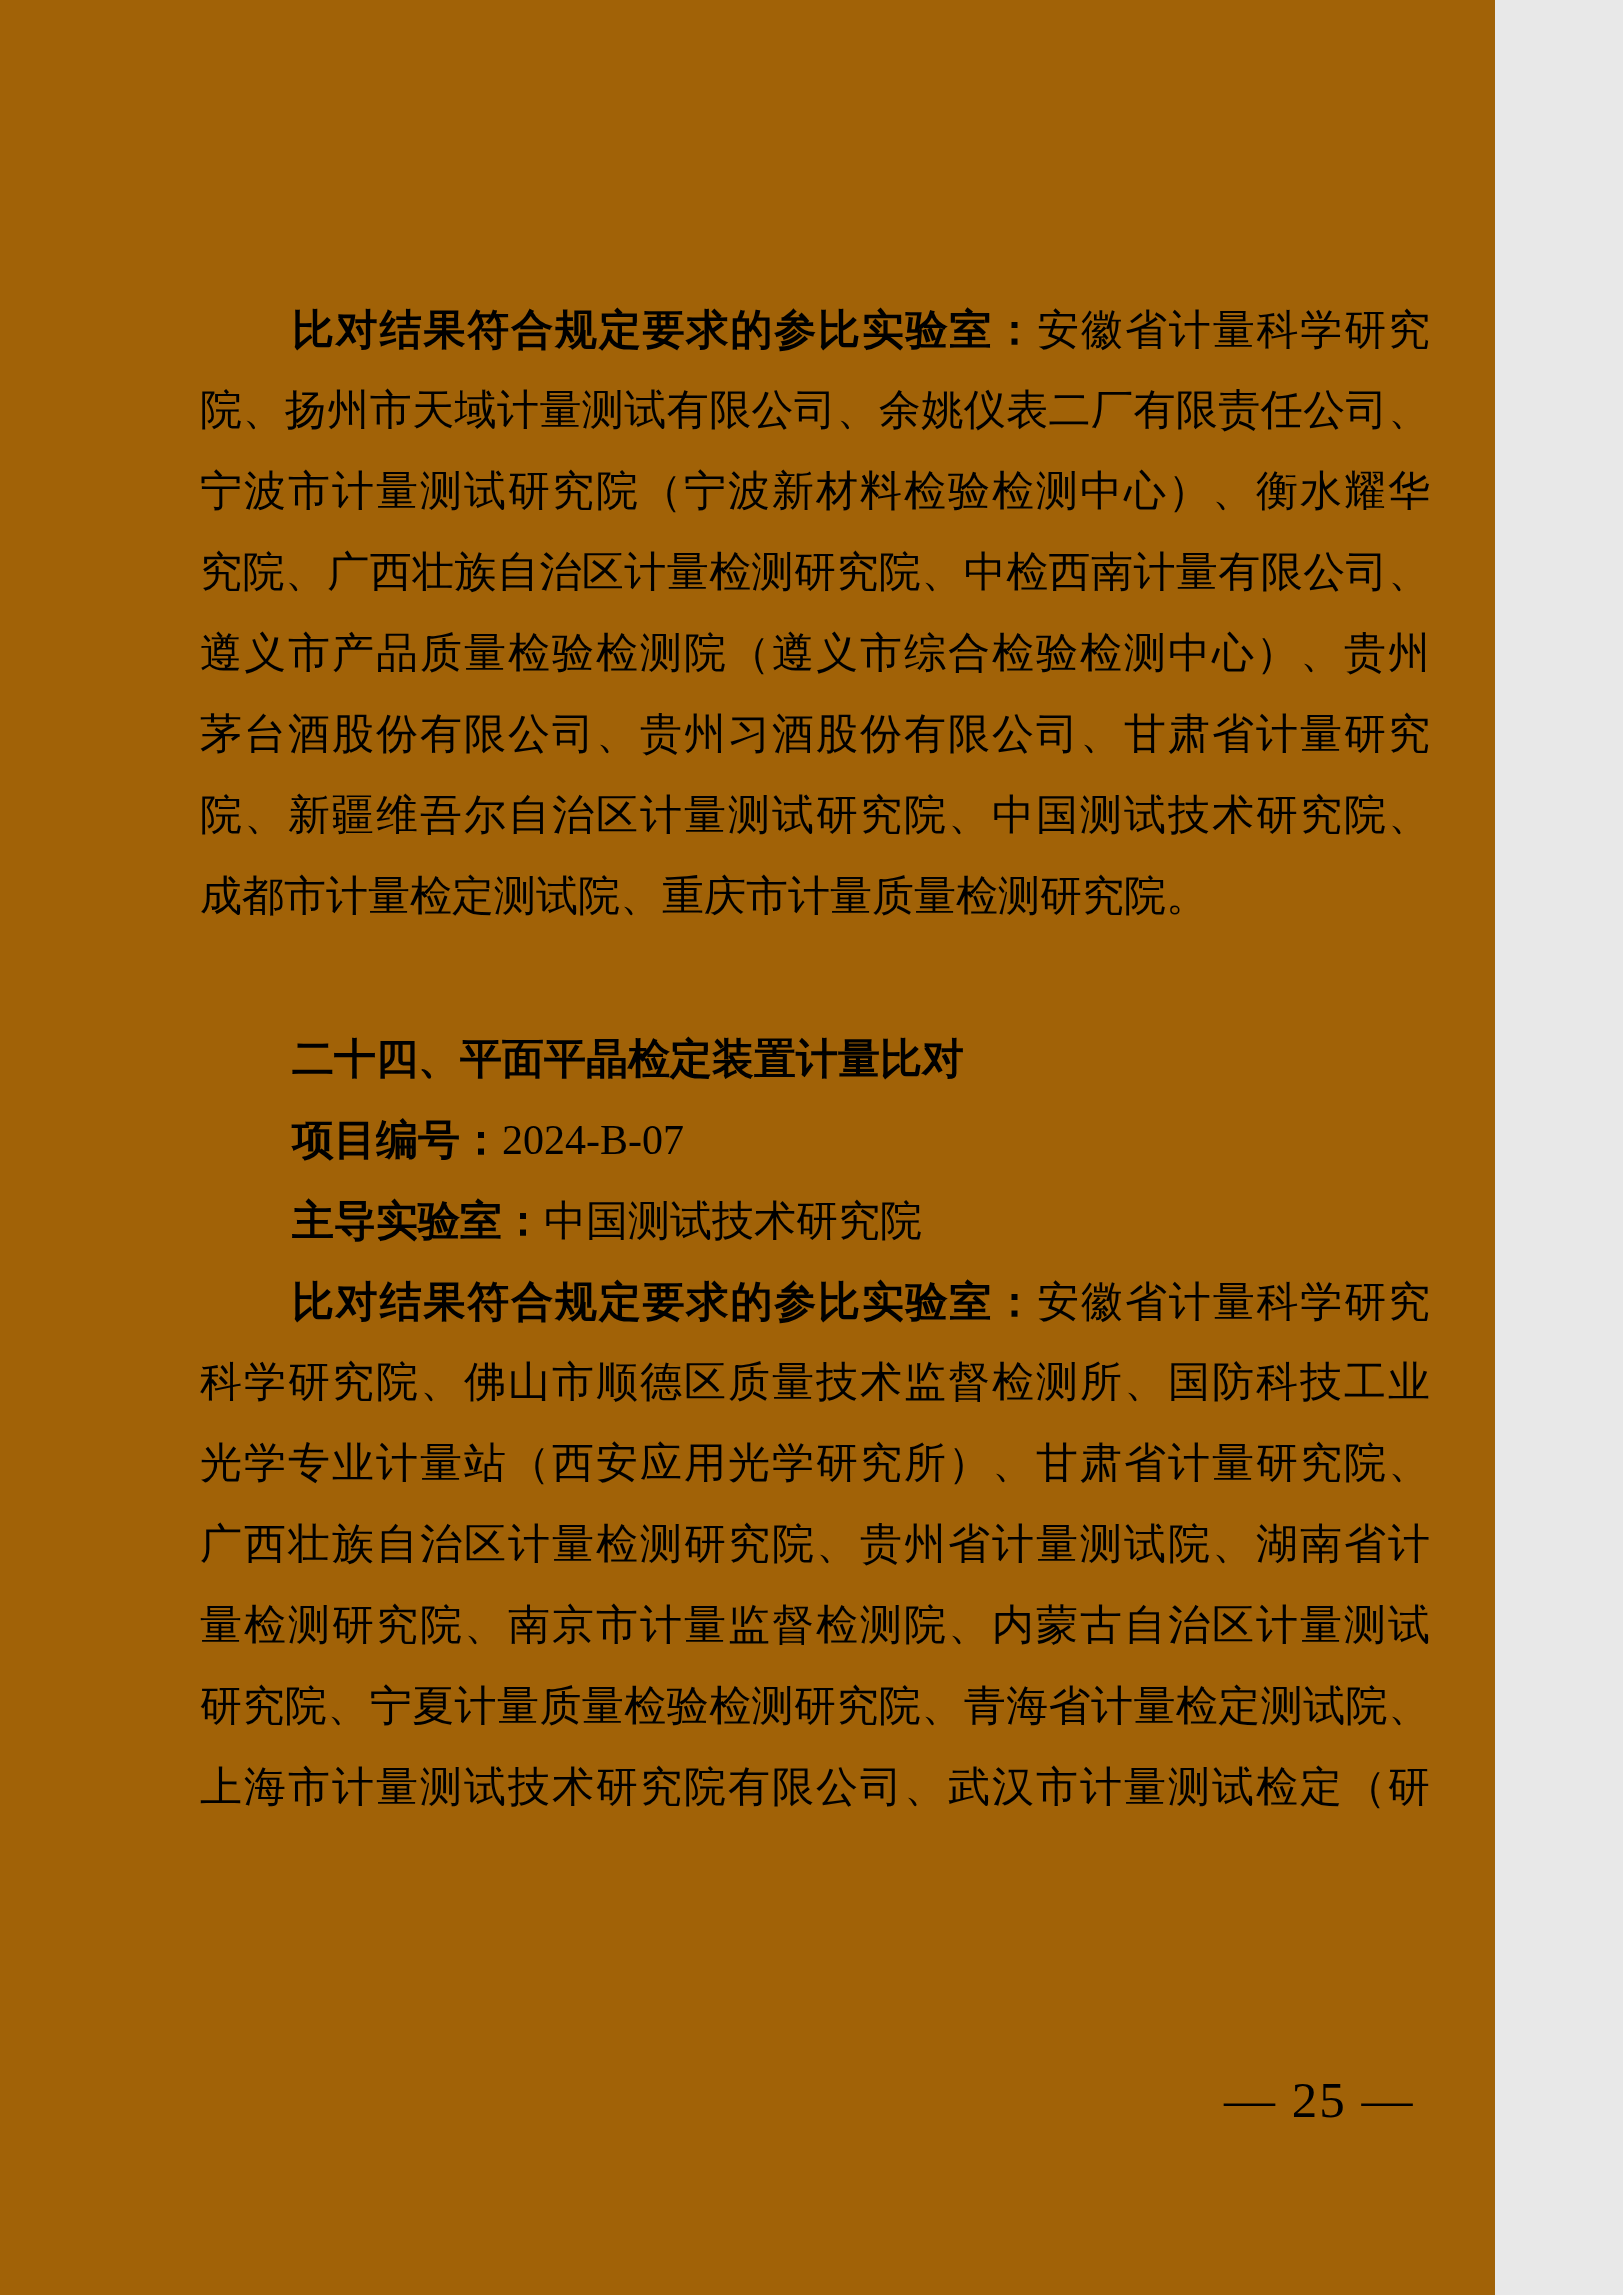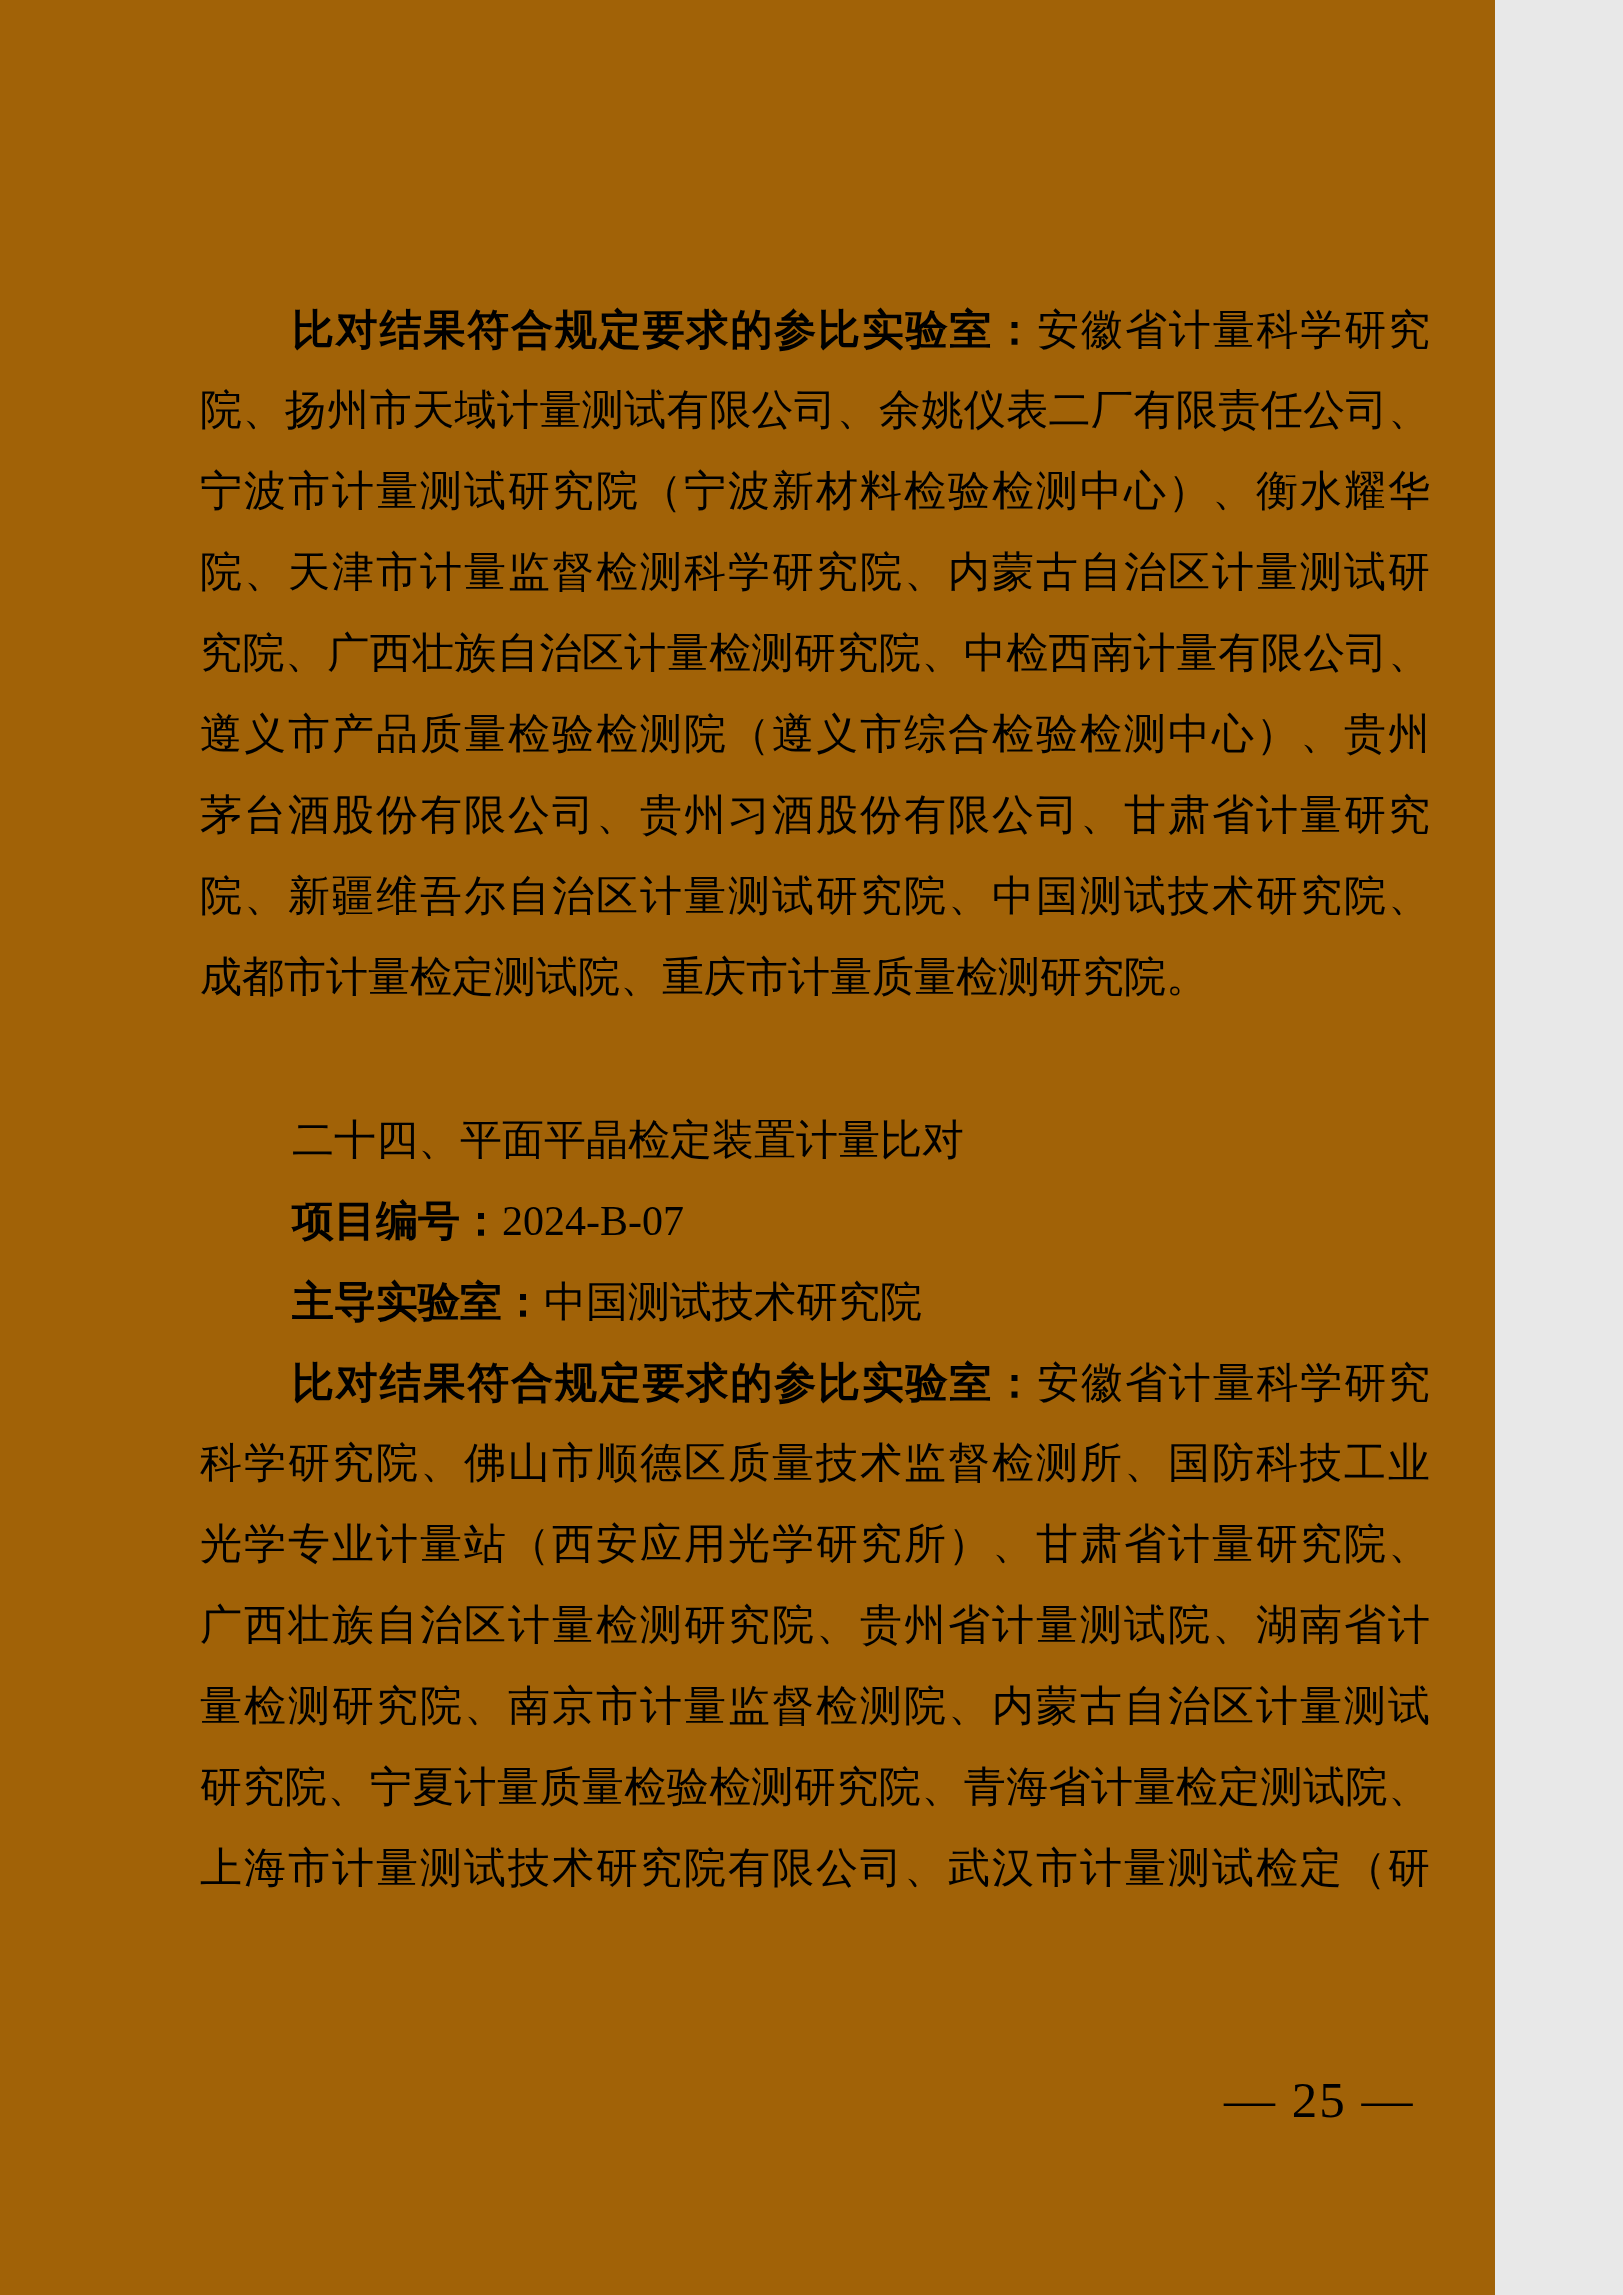--- a/index.html
+++ b/index.html
@@ -35,21 +35,21 @@
   .indent {
     text-indent: 92px;
   }
   .hei {
     font-family: "Liberation Sans", "DejaVu Sans", sans-serif;
     font-weight: 700;
     text-align: center;
   }
   .heading-line {
     font-family: "Liberation Sans", "DejaVu Sans", sans-serif;
-    font-weight: 400;
+    font-weight: 700;
   }
   .serif-num {
     font-family: "Liberation Serif", "DejaVu Serif", serif;
     font-weight: 400;
   }
   .footer {
     position: absolute;
     left: 1224px;
     top: 2077px;
     font-size: 51px;
@@ -61,21 +61,20 @@
 </style>
 </head>
 <body>
 
 <div class="page">
   <div class="content">
 
     <div class="line justify indent"><span class="hei">比对结果符合规定要求的参比实验室：</span><span>安徽省计量科学研究</span></div>
     <div class="line justify">院、扬州市天域计量测试有限公司、余姚仪表二厂有限责任公司、</div>
     <div class="line justify">宁波市计量测试研究院（宁波新材料检验检测中心）、衡水耀华</div>
-    <div class="line justify">院、天津市计量监督检测科学研究院、内蒙古自治区计量测试研</div>
     <div class="line justify">究院、广西壮族自治区计量检测研究院、中检西南计量有限公司、</div>
     <div class="line justify">遵义市产品质量检验检测院（遵义市综合检验检测中心）、贵州</div>
     <div class="line justify">茅台酒股份有限公司、贵州习酒股份有限公司、甘肃省计量研究</div>
     <div class="line justify">院、新疆维吾尔自治区计量测试研究院、中国测试技术研究院、</div>
     <div class="line">成都市计量检定测试院、重庆市计量质量检测研究院。</div>
 
     <div class="line"></div>
 
     <div class="line heading-line indent">二十四、平面平晶检定装置计量比对</div>
 

